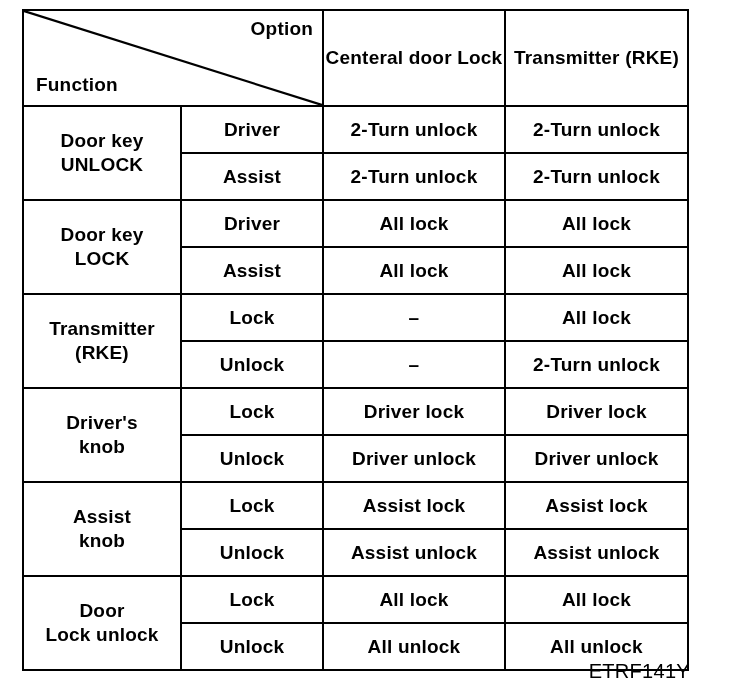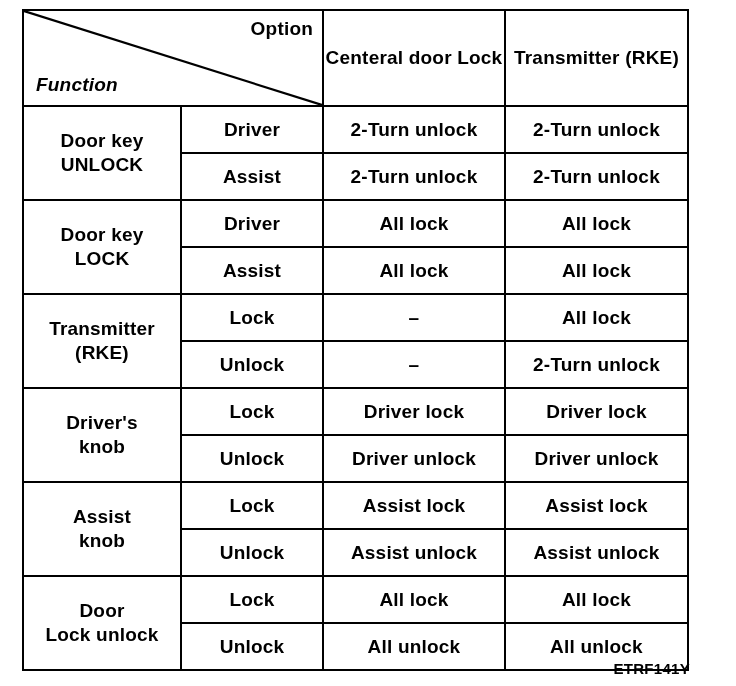--- a/index.html
+++ b/index.html
@@ -63,43 +63,42 @@
     top: 6px;
     font-size: 19px;
     font-weight: bold;
   }
   td.corner-cell .fn-label {
     position: absolute;
     left: 12px;
     bottom: 8px;
     font-size: 19px;
     font-weight: bold;
-    font-style: italic;
   }
 
   td.head-cell { height: 94px; margin-top: 23px; }
 
   
   tr.data-row td { height: 45px; }
 
   td.fn-cell {
     font-size: 19px;
     font-weight: bold;
   }
   td.fn-cell .fn-line { display: block; }
 
   td.dash-cell { font-size: 19px; font-weight: bold; }
 
   
   #figure-code {
     position: absolute;
     right: 46px;
     top: 660px;
-    font-size: 15px;
-    font-weight: bold;
+    font-size: 20px;
+    font-weight: normal;
     letter-spacing: 0.3px;
     white-space: nowrap;
     text-align: right;
   }
 </style>
 </head>
 <body>
 
 <table id="spec-table">
   <colgroup>

